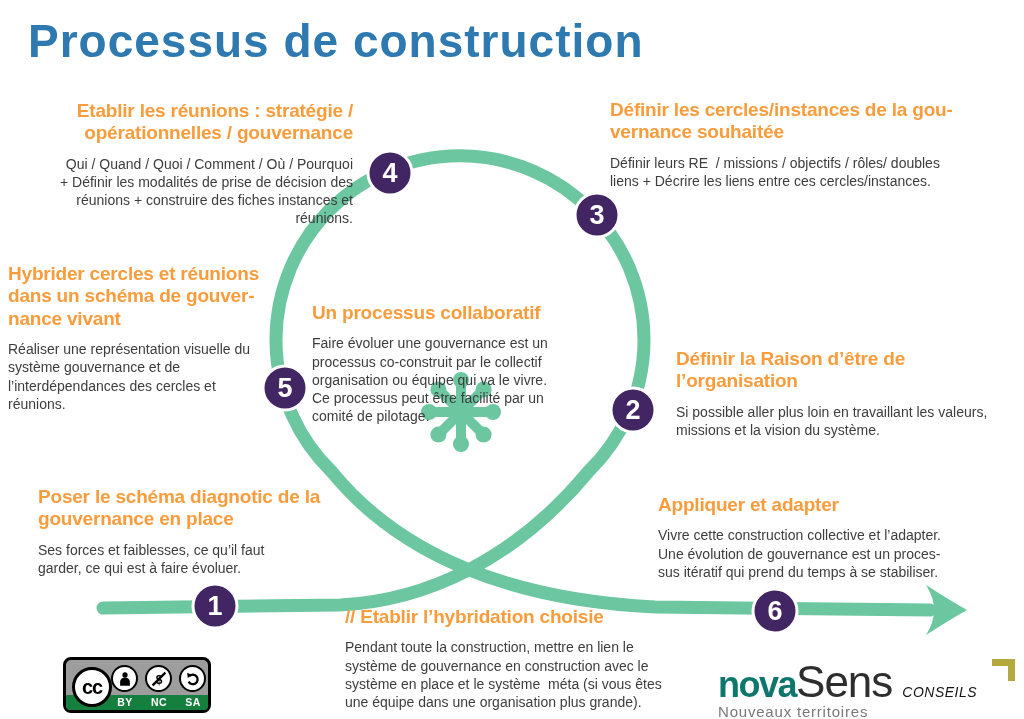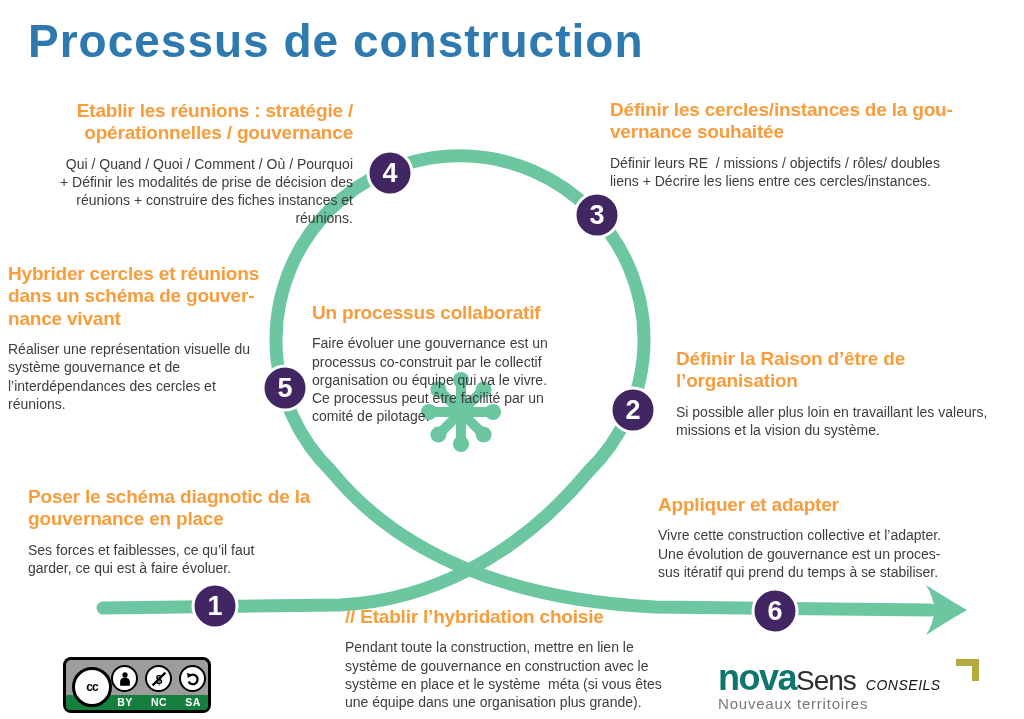--- a/index.html
+++ b/index.html
@@ -21,21 +21,21 @@
   }
   .blk .t {
     color:#3d3d3d; font-size:14px; line-height:1.3;
     white-space:pre; margin-top:10px;
   }
   #blk-s4 { left:60px;  top:100px;text-align:right;  }
   #blk-s3 { left:610px; top:99px;  }
   #blk-s5 { left:8px;   top:263px; }
   #blk-center { left:312px; top:254px; width:300px; text-align:left;margin-top:48px; }
   #blk-s2 { left:676px; top:348px; }
-  #blk-s1 { left:28px;  top:486px; }
+  #blk-s1 { left:38px;  top:486px; }
   #blk-s6 { left:658px; top:494px; }
   #blk-hyb { left:345px; top:606px; }
   .node-num {
     font-family:"Liberation Sans",sans-serif; font-weight:bold;
     font-size:27px; fill:#ffffff;
   }
   
   #cc-badge {
     position:absolute; left:63px; top:657px; width:148px; height:56px;
     background:#9d9d9d; border:3px solid #000; border-radius:8px;
@@ -47,33 +47,33 @@
   }
   .cc-label {
     position:absolute; top:1px; width:28px; text-align:center;
     color:#fff; font-size:10.5px; font-weight:bold; letter-spacing:0.5px;
   }
   #cc-label-by { left:45px; } #cc-label-nc { left:79px; } #cc-label-sa { left:113px; }
   #cc-logo {
     position:absolute; left:6px; top:7px; width:34px; height:34px;
     background:#fff; border:3.5px solid #000; border-radius:50%;
     display:flex; align-items:center; justify-content:center;
-    font-weight:bold; font-size:12px; color:#000; letter-spacing:-1px;
+    font-weight:bold; font-size:20px; color:#000; letter-spacing:-1px;
   }
   .cc-icon {
     position:absolute; top:5px; width:27px; height:27px;
     background:#fff; border:2.5px solid #000; border-radius:50%;
     box-sizing:border-box; display:flex; align-items:center; justify-content:center;
   }
   #cc-by { left:45px; } #cc-nc { left:79px; } #cc-sa { left:113px; }
   
   #brand { position:absolute; left:718px; top:657px; }
   #brand-row { position:relative; display:flex; align-items:baseline; }
   #brand-nova { font-weight:bold; font-size:36px; color:#0f766e; letter-spacing:-1.5px; }
-  #brand-sens { font-weight:normal; font-size:28px; color:#2e2e2e; letter-spacing:-1px; }
+  #brand-sens { font-weight:normal; font-size:44px; color:#2e2e2e; letter-spacing:-1px; }
   #brand-conseils { font-style:italic; font-size:14px; color:#141414; letter-spacing:0.5px; margin-left:10px; }
   #brand-bracket {
     position:absolute; right:-38px; top:2px; width:16px; height:15px;
     border-top:7px solid #b3a93f; border-right:7px solid #b3a93f;
   }
   #brand-tagline { font-size:15px; color:#787878; letter-spacing:0.8px; margin-top:-4px; }
 </style>
 </head>
 <body>
 

